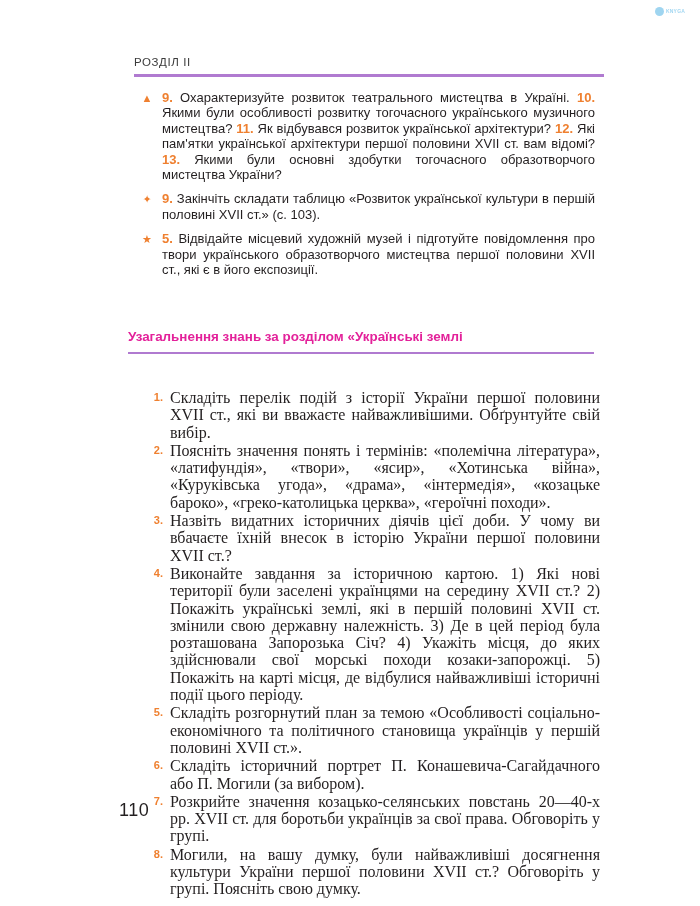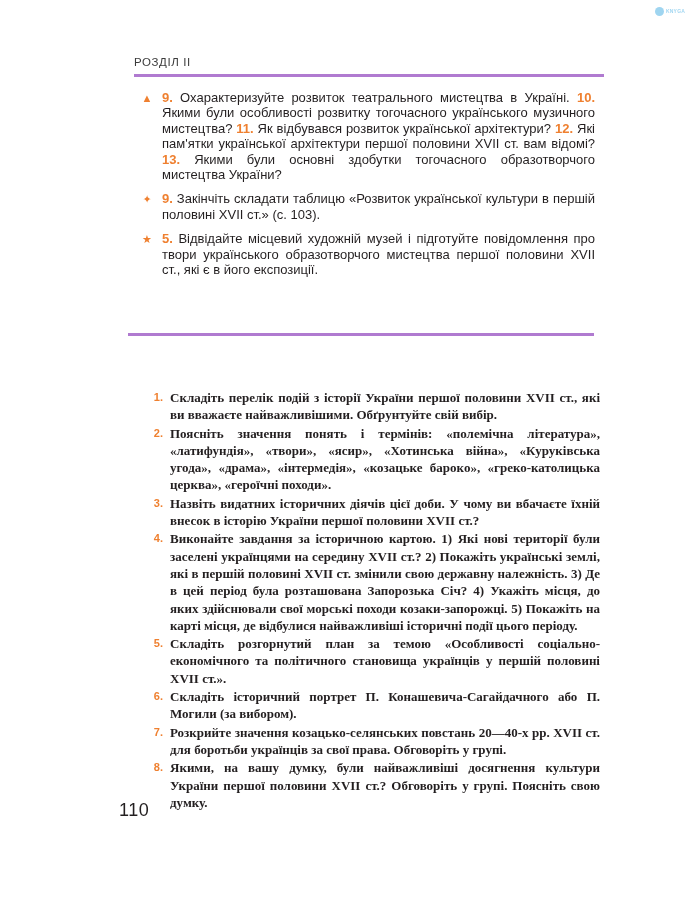--- a/index.html
+++ b/index.html
@@ -135,25 +135,24 @@
     top: 0;
     width: 19px;
     text-align: right;
     font-family: "Liberation Sans", sans-serif;
     font-size: 11px;
     font-weight: bold;
     color: #ef8030;
     line-height: 17.3px;
   }
   .rl-text {
-    font-size: 13px;
+    font-size: 16px;
     line-height: 17.3px;
     text-align: justify;
     color: #231f20;
-    font-weight: bold;
   }
 
   
   .folio {
     position: absolute;
     left: 78px;
     top: 800px;
     font-size: 18px;
     color: #231f20;
     letter-spacing: .5px;
@@ -182,20 +181,21 @@
     <span class="q-icon">✦</span>
     <div class="q-text"><span class="qn">9.</span> Закінчіть складати таблицю «Розвиток української культури в першій половині XVII ст.» (с. 103).</div>
   </div>
   <div class="q-item">
     <span class="q-icon">★</span>
     <div class="q-text"><span class="qn">5.</span> Відвідайте місцевий художній музей і підготуйте повідомлення про твори українського образотворчого мистецтва першої половини XVII ст., які є в його експозиції.</div>
   </div>
 </div>
 
 <div class="section-head">
+  <div class="sh-line">Узагальнення знань за розділом «Українські землі</div>
   <div class="sh-rule"></div>
 </div>
 
 <div class="review-list">
     <div class="rl-item">
       <span class="rl-num">1.</span>
       <div class="rl-text">Складіть перелік подій з історії України першої половини XVII ст., які ви вважаєте найважливішими. Обґрунтуйте свій вибір.</div>
     </div>
     <div class="rl-item">
       <span class="rl-num">2.</span>
@@ -216,17 +216,17 @@
     <div class="rl-item">
       <span class="rl-num">6.</span>
       <div class="rl-text">Складіть історичний портрет П. Конашевича-Сагайдачного або П. Могили (за вибором).</div>
     </div>
     <div class="rl-item">
       <span class="rl-num">7.</span>
       <div class="rl-text">Розкрийте значення козацько-селянських повстань 20—40-х рр. XVII ст. для боротьби українців за свої права. Обговоріть у групі.</div>
     </div>
     <div class="rl-item">
       <span class="rl-num">8.</span>
-      <div class="rl-text">Якими, на вашу думку, були найважливіші досягнення культури України першої половини XVII ст.? Обговоріть у групі. Поясніть свою думку.</div>
+      <div class="rl-text">Могили, на вашу думку, були найважливіші досягнення культури України першої половини XVII ст.? Обговоріть у групі. Поясніть свою думку.</div>
     </div>
   </div>
 
 <div class="folio">110</div>
 
 </body></html>

